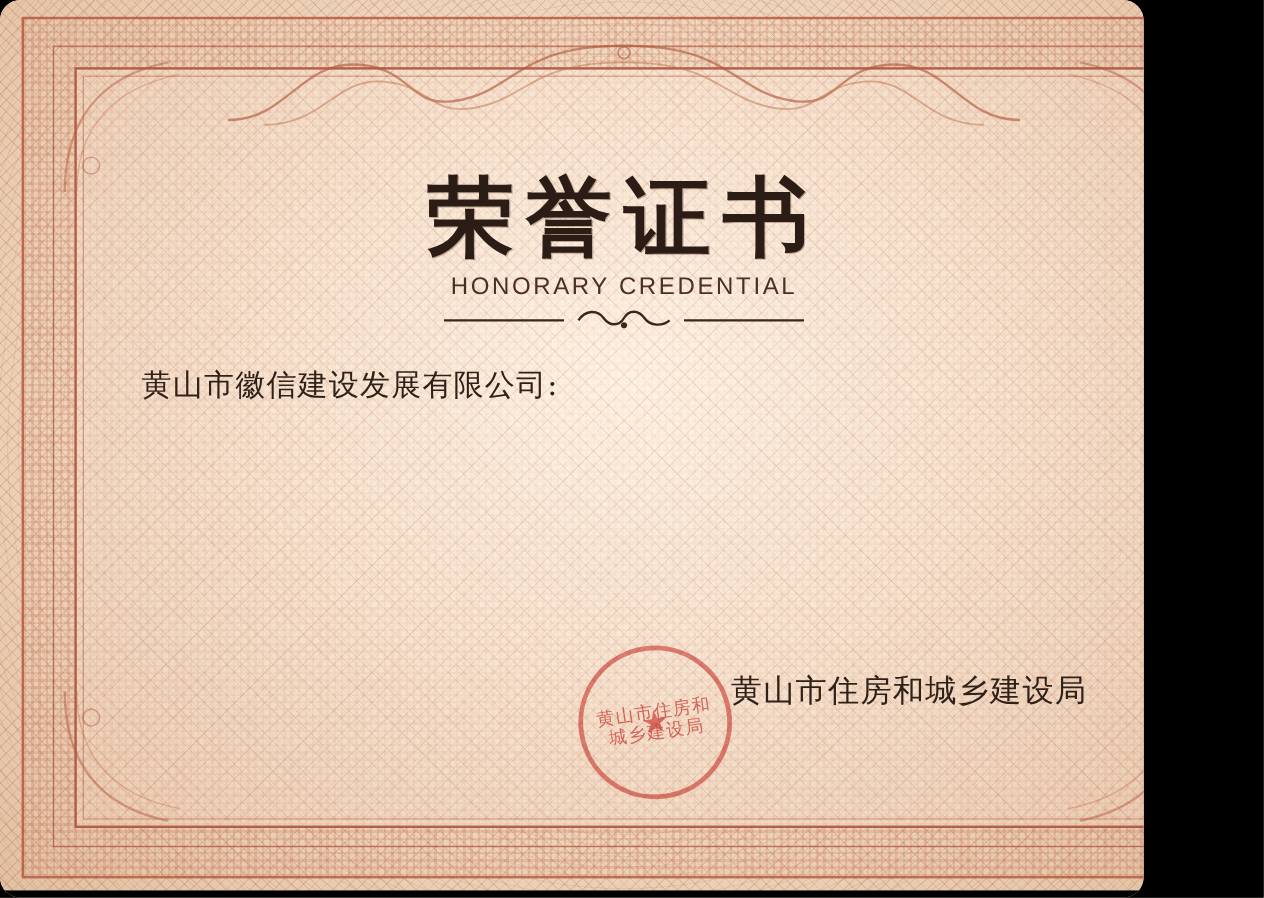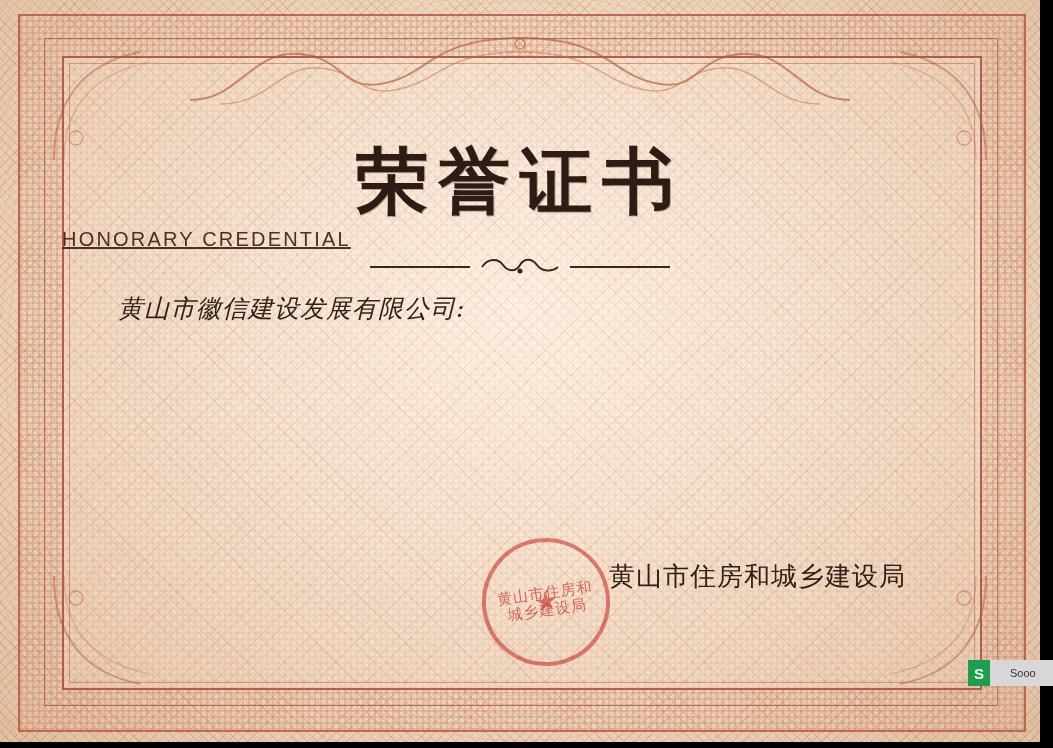--- a/index.html
+++ b/index.html
@@ -2,25 +2,26 @@
 <html><head>
 <meta charset="utf-8">
 <style>
   html, body {
     margin: 0;
     padding: 0;
     background: #000;
   }
   #page {
     position: relative;
-    width: 1053px;
+    width: 953px;
     height: 748px;
     overflow: hidden;
     background: #efd9c4;
     font-family: "Liberation Serif", serif;
+    border-radius: 17px;
   }
 
   
   .cert-paper {
     position: absolute;
     left: 0; top: 0;
     width: 1040px;
     height: 742px;
     background:
       radial-gradient(ellipse at 50% 45%, #f6e6d2 0%, #f2ddc6 42%, #eacfb4 72%, #e2c0a2 100%);
@@ -127,47 +128,46 @@
     font-size: 72px;
     letter-spacing: 10px;
     color: #2b1d16;
     text-shadow: 1px 1px 0 rgba(90,55,35,0.35);
   }
 
   .title-en {
     position: absolute;
     left: 0; right: 0;
     top: 172px;
+    text-align: center;
     font-family: "Liberation Sans", sans-serif;
     font-size: 20px;
     letter-spacing: 2.2px;
     color: #4a2f22;
-    text-decoration: underline;
   }
 
   .divider {
     position: absolute;
     left: 50%;
     transform: translateX(-50%);
     top: 198px;
     width: 300px;
     height: 26px;
   }
 
   .body-text {
     position: absolute;
     left: 56px;
     right: 40px;
-    top: 228px;
+    top: 240px;
     color: #2f2018;
     font-family: "DejaVu Serif", "Liberation Serif", serif;
     font-size: 26px;
     line-height: 50px;
     letter-spacing: 1px;
-    font-style: italic;
   }
   .salutation { margin-bottom: 6px; font-size: 25px; }
   .para { text-indent: 52px; font-size: 26px; }
 
   .signature {
     position: absolute;
     right: 72px;
     top: 500px;
     text-align: center;
     color: #2f2018;

